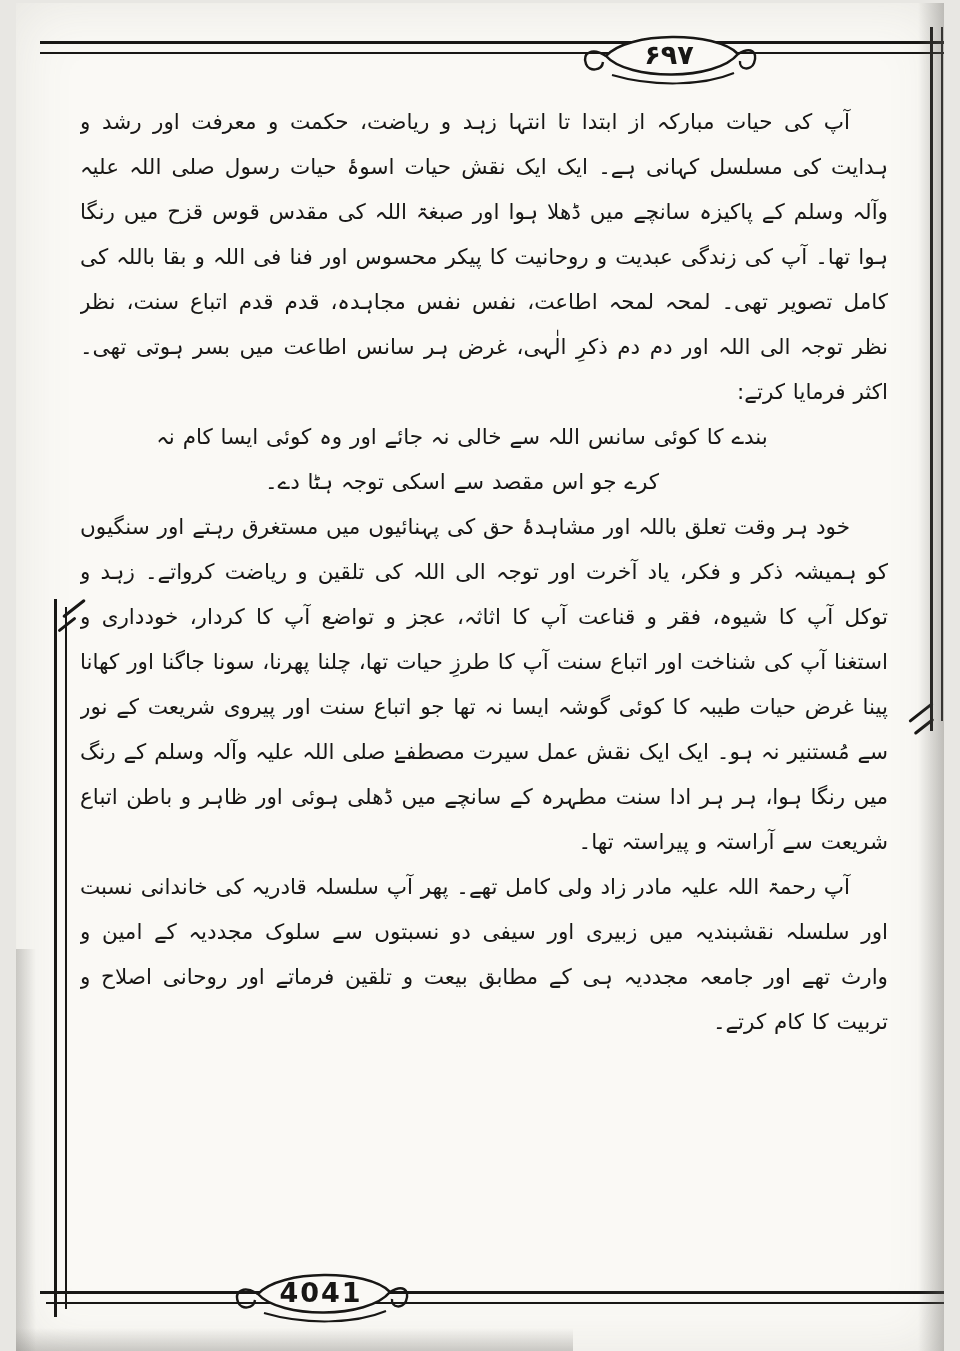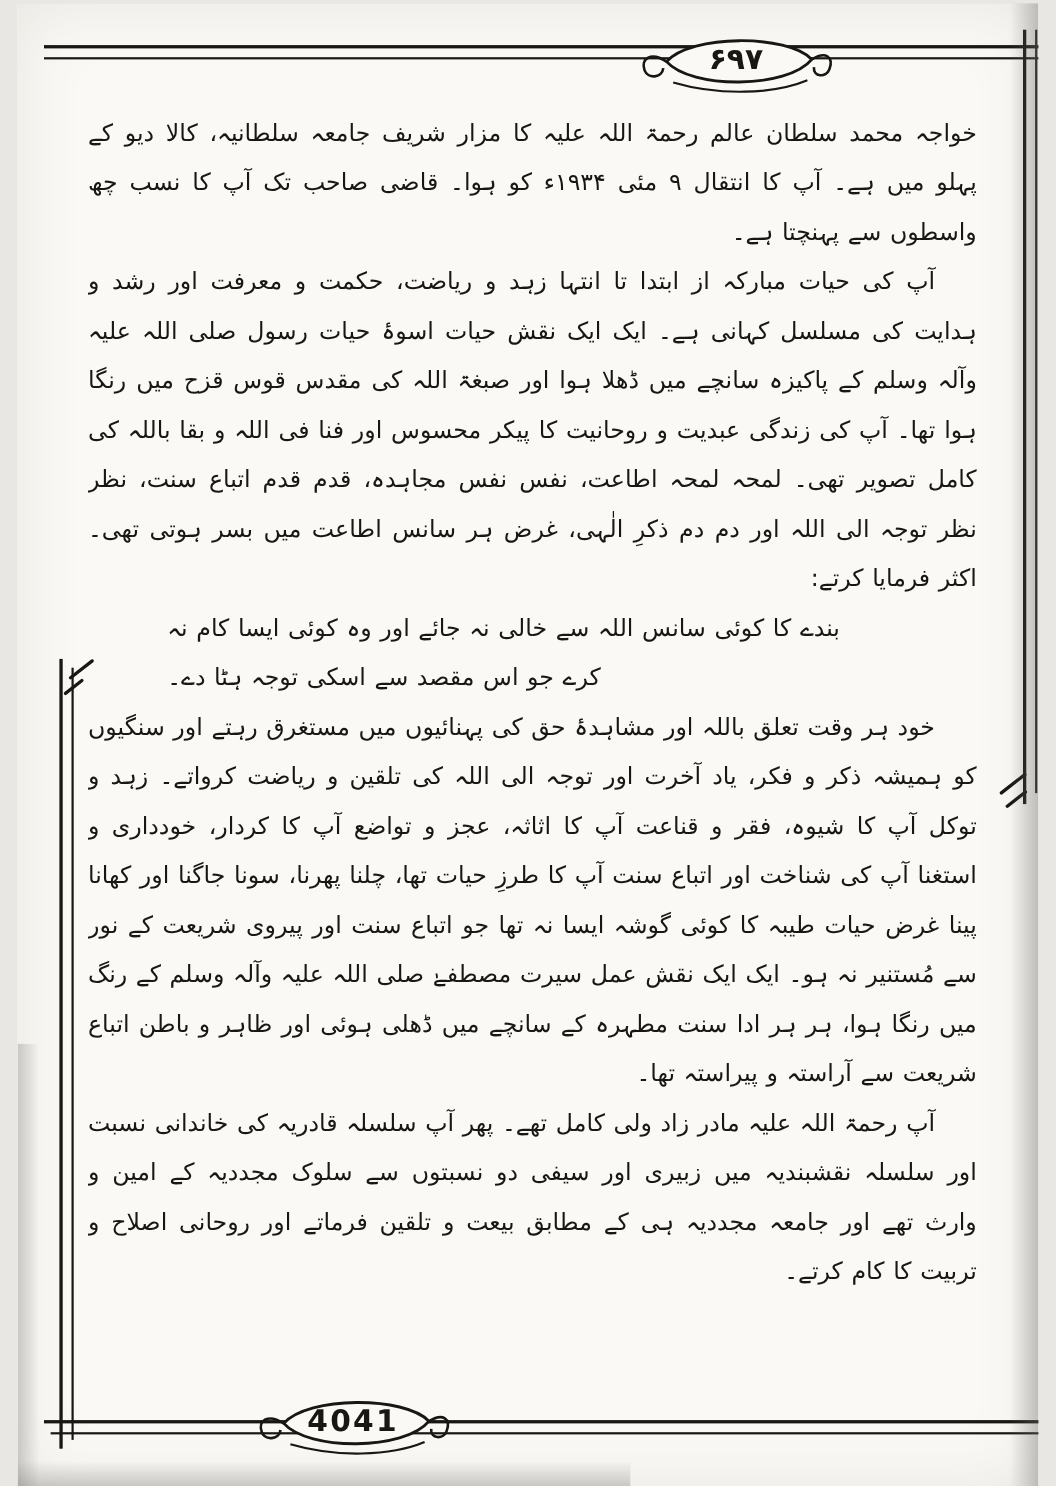--- a/index.html
+++ b/index.html
@@ -81,21 +81,21 @@
     font-family:"DejaVu Sans", sans-serif;
     font-size:21.5px;
     line-height:45px;
     text-align:justify;
     word-spacing:1px;
   }
   .text p.indent{text-indent:38px;}
   .text p.quote{
     margin-right:116px;
     margin-left:72px;
-    text-align:left;
+    text-align:center;
   }
 </style>
 </head>
 <body>
 
 <div class="page">
 
   <div class="bl bt1"></div>
   <div class="bl bt2"></div>
   <div class="bl br1"></div>
@@ -113,21 +113,20 @@
     <svg viewBox="0 0 182 66" aria-hidden="true">
       <path d="M28 33 C 50 8, 138 8, 160 31 C 138 58, 50 58, 28 33 Z" fill="#faf9f5" stroke="#181715" stroke-width="2.6"></path>
       <path d="M28 33 C 14 24, 4 30, 8 41 C 11 49, 24 48, 25 39" fill="none" stroke="#181715" stroke-width="2.4"></path>
       <path d="M160 31 C 173 23, 180 29, 176 40 C 173 48, 161 47, 162 38" fill="none" stroke="#181715" stroke-width="2.4"></path>
       <path d="M34 52 C 75 64, 125 63, 156 50" fill="none" stroke="#181715" stroke-width="2"></path>
     </svg>
     <span class="num">۶۹۷</span>
   </div>
 
   <div class="text" dir="rtl">
-      <p class="body">خواجہ محمد سلطان عالم رحمۃ اللہ علیہ کا مزار شریف جامعہ سلطانیہ، کالا دیو کے پہلو میں ہے۔ آپ کا انتقال ۹ مئی ۱۹۳۴ء کو ہوا۔ قاضی صاحب تک آپ کا نسب چھ واسطوں سے پہنچتا ہے۔</p>
       <p class="body indent">آپ کی حیات مبارکہ از ابتدا تا انتہا زہد و ریاضت، حکمت و معرفت اور رشد و ہدایت کی مسلسل کہانی ہے۔ ایک ایک نقش حیات اسوۂ حیات رسول صلی اللہ علیہ وآلہ وسلم کے پاکیزہ سانچے میں ڈھلا ہوا اور صبغۃ اللہ کی مقدس قوس قزح میں رنگا ہوا تھا۔ آپ کی زندگی عبدیت و روحانیت کا پیکر محسوس اور فنا فی اللہ و بقا باللہ کی کامل تصویر تھی۔ لمحہ لمحہ اطاعت، نفس نفس مجاہدہ، قدم قدم اتباع سنت، نظر نظر توجہ الی اللہ اور دم دم ذکرِ الٰہی، غرض ہر سانس اطاعت میں بسر ہوتی تھی۔ اکثر فرمایا کرتے:</p>
       <p class="quote">بندے کا کوئی سانس اللہ سے خالی نہ جائے اور وہ کوئی ایسا کام نہ کرے جو اس مقصد سے اسکی توجہ ہٹا دے۔</p>
       <p class="body indent">خود ہر وقت تعلق باللہ اور مشاہدۂ حق کی پہنائیوں میں مستغرق رہتے اور سنگیوں کو ہمیشہ ذکر و فکر، یاد آخرت اور توجہ الی اللہ کی تلقین و ریاضت کرواتے۔ زہد و توکل آپ کا شیوہ، فقر و قناعت آپ کا اثاثہ، عجز و تواضع آپ کا کردار، خودداری و استغنا آپ کی شناخت اور اتباع سنت آپ کا طرزِ حیات تھا، چلنا پھرنا، سونا جاگنا اور کھانا پینا غرض حیات طیبہ کا کوئی گوشہ ایسا نہ تھا جو اتباع سنت اور پیروی شریعت کے نور سے مُستنیر نہ ہو۔ ایک ایک نقش عمل سیرت مصطفےٰ صلی اللہ علیہ وآلہ وسلم کے رنگ میں رنگا ہوا، ہر ہر ادا سنت مطہرہ کے سانچے میں ڈھلی ہوئی اور ظاہر و باطن اتباع شریعت سے آراستہ و پیراستہ تھا۔</p>
       <p class="body indent">آپ رحمۃ اللہ علیہ مادر زاد ولی کامل تھے۔ پھر آپ سلسلہ قادریہ کی خاندانی نسبت اور سلسلہ نقشبندیہ میں زبیری اور سیفی دو نسبتوں سے سلوک مجددیہ کے امین و وارث تھے اور جامعہ مجددیہ ہی کے مطابق بیعت و تلقین فرماتے اور روحانی اصلاح و تربیت کا کام کرتے۔</p>
     </div>
 
   <div class="cartouche bottom">
     <svg viewBox="0 0 182 66" aria-hidden="true">
       <path d="M28 33 C 50 8, 138 8, 160 31 C 138 58, 50 58, 28 33 Z" fill="#faf9f5" stroke="#181715" stroke-width="2.6"></path>
       <path d="M28 33 C 14 24, 4 30, 8 41 C 11 49, 24 48, 25 39" fill="none" stroke="#181715" stroke-width="2.4"></path>

